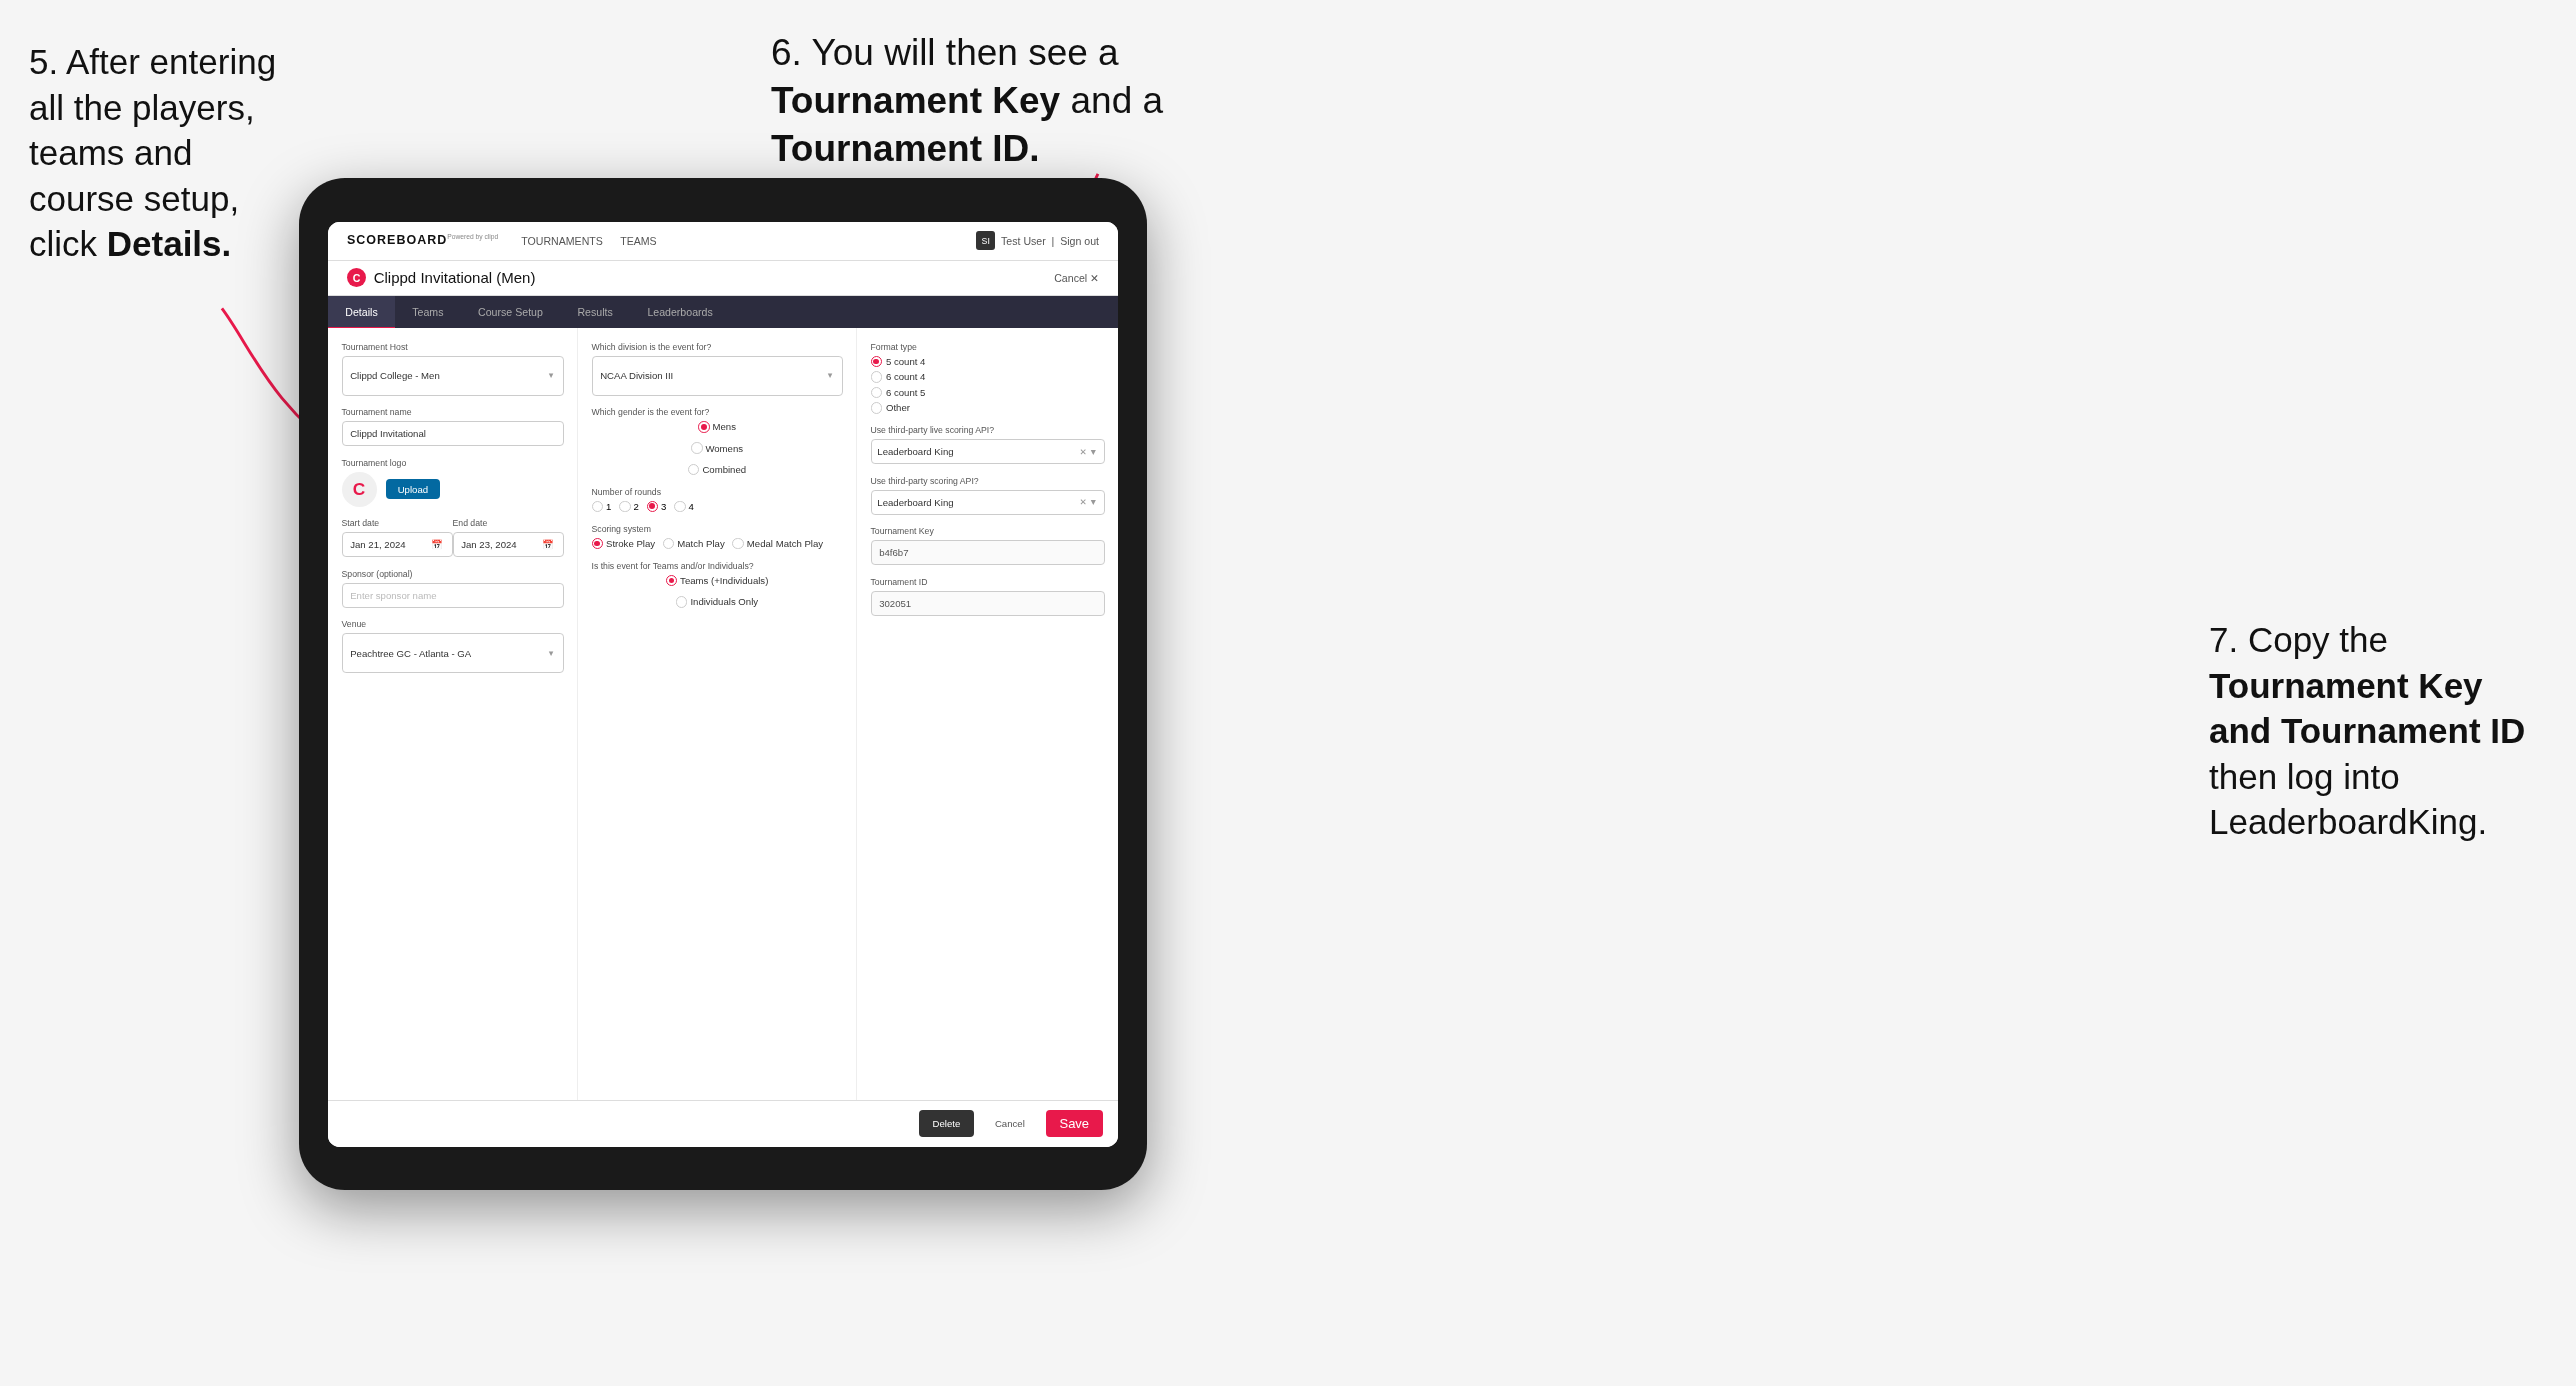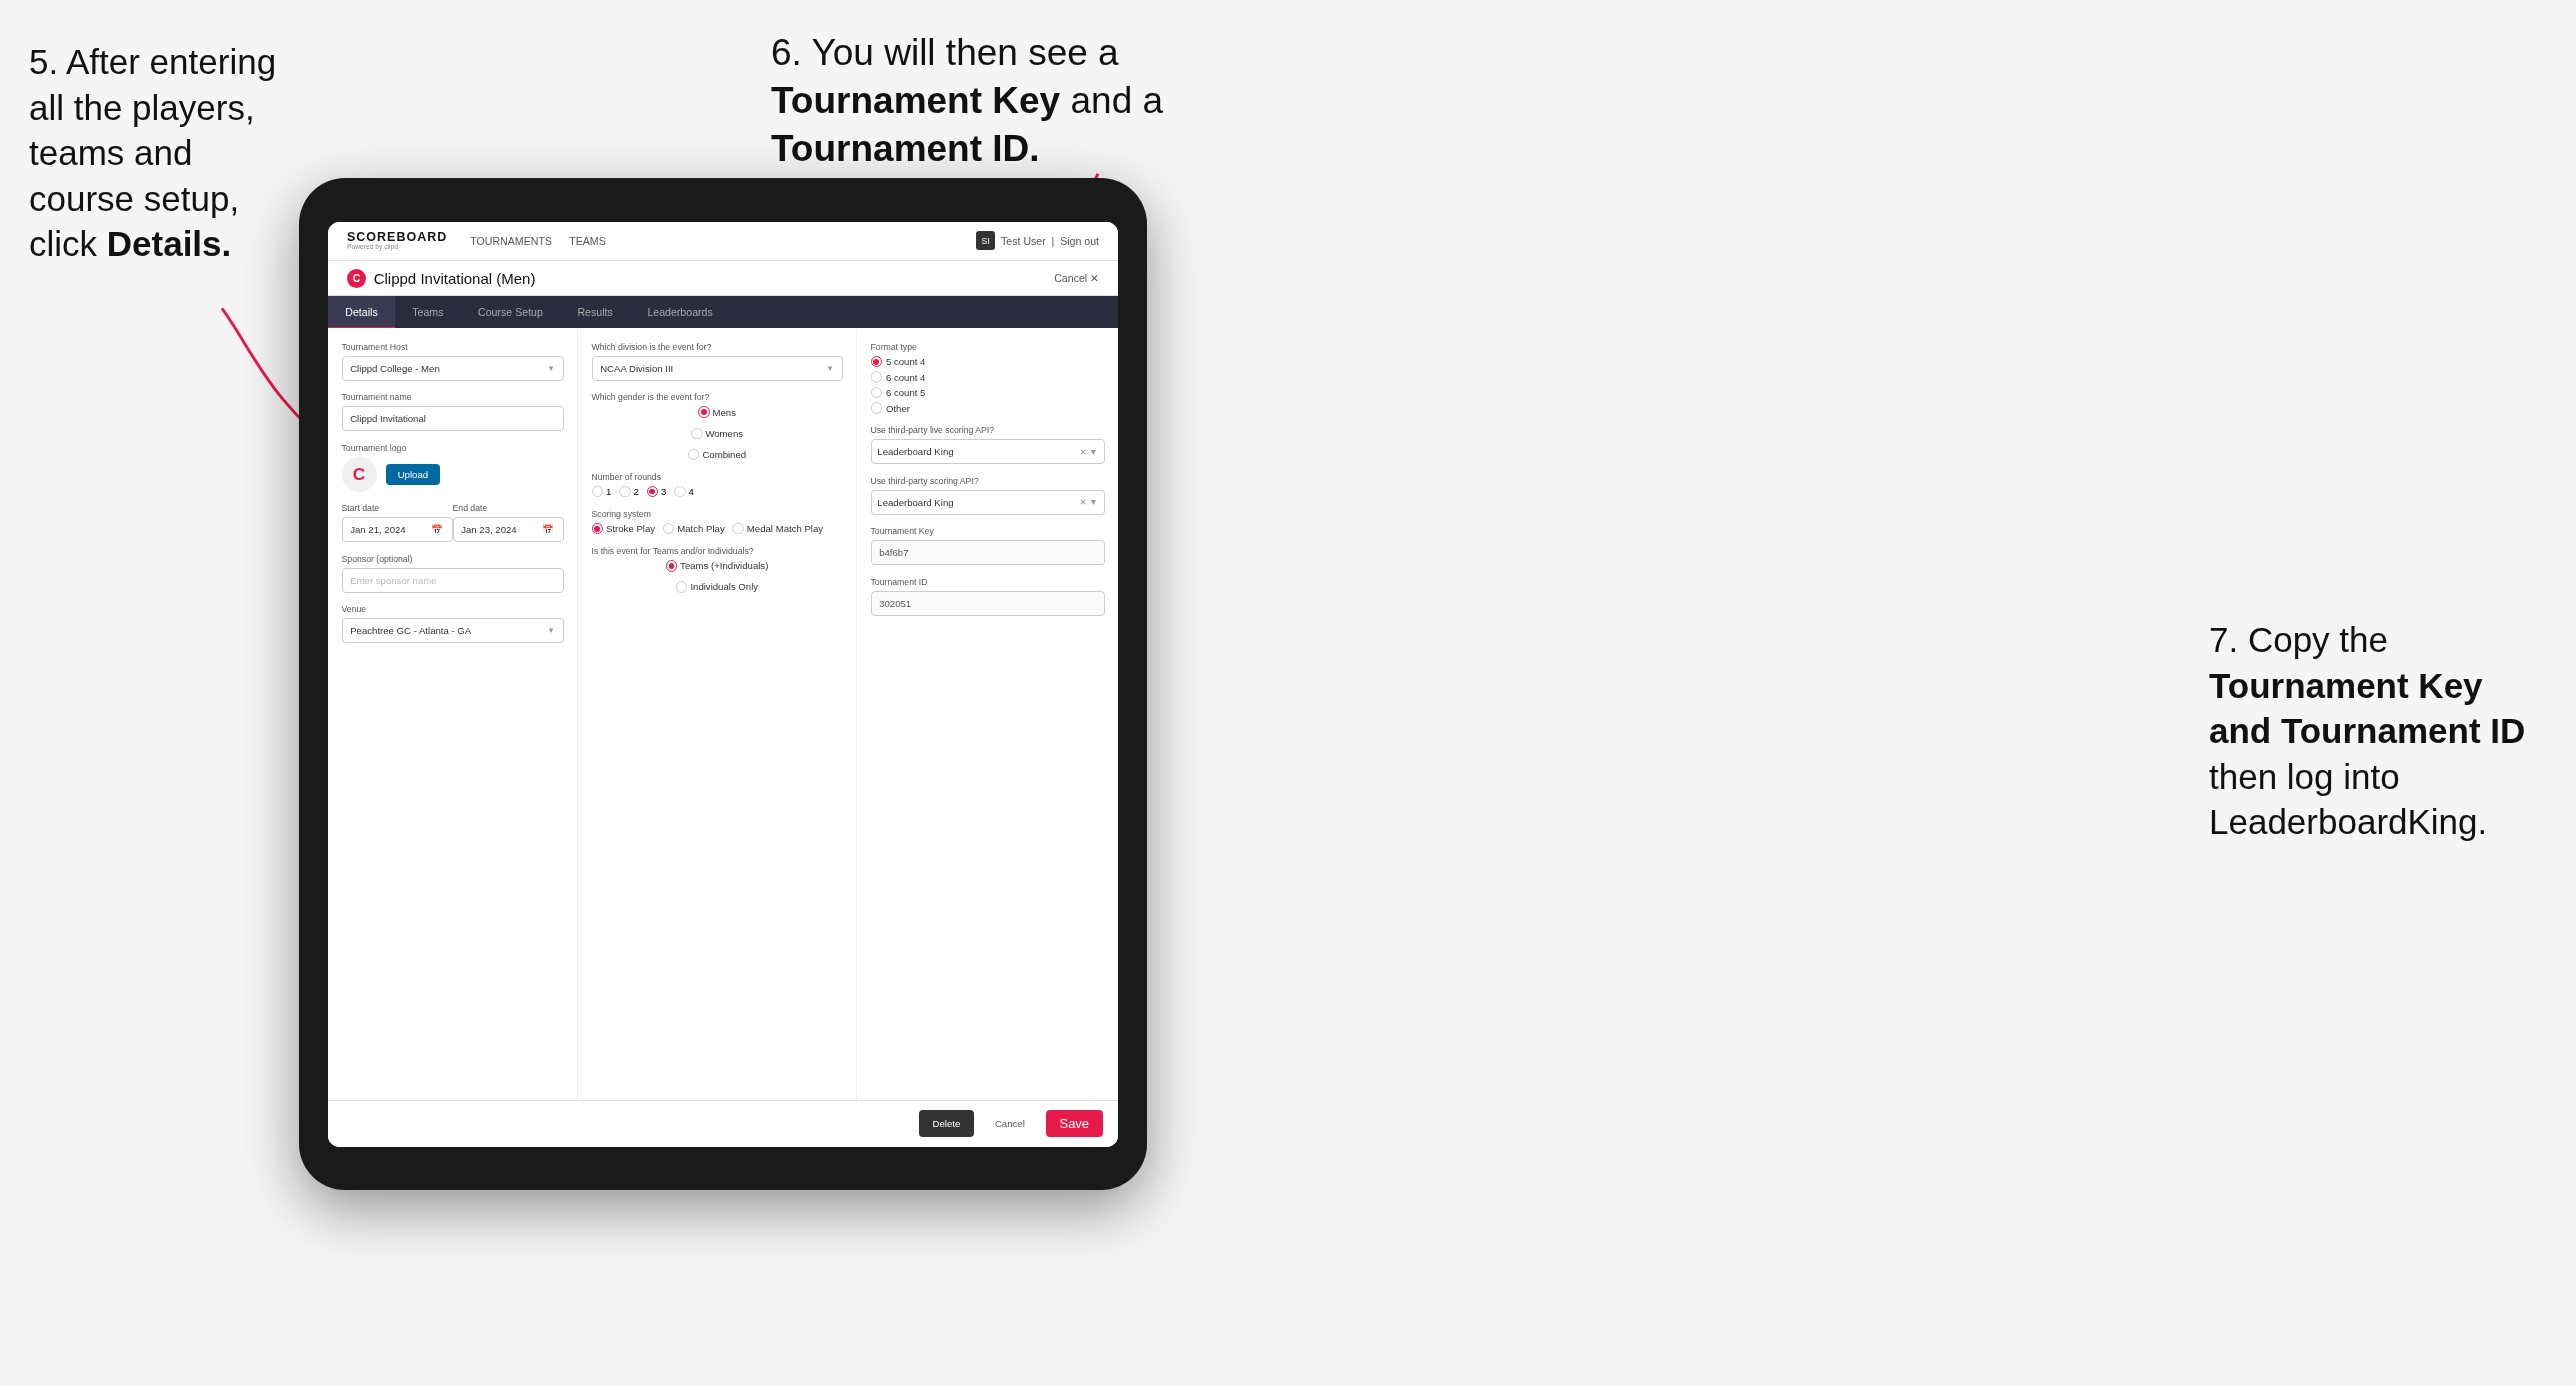--- a/index.html
+++ b/index.html
@@ -68,21 +68,21 @@
       background: #fff;
       border-bottom: 1px solid #ddd;
       padding: 9.6px 19px;
       display: flex;
       align-items: center;
       gap: 23px;
       flex-shrink: 0;
     }
     .logo-area {
       display: flex;
-      flex-direction: column;
+      flex-direction: row;
       line-height: 1;
     }
     .logo-text {
       font-size: 12.5px;
       font-weight: 700;
       letter-spacing: 1px;
       color: #111;
     }
     .logo-sub {
       font-size: 6.7px;
@@ -202,21 +202,21 @@
       font-size: 8.7px;
       color: #555;
       margin-bottom: 3.9px;
       display: block;
     }
     .field-group {
       margin-bottom: 11.6px;
     }
     .input-field {
       width: 100%;
-      height: 25px;
+      height: 40px;
       border: 1px solid #ccc;
       border-radius: 3.9px;
       padding: 0 7.7px;
       font-size: 9.6px;
       color: #333;
       background: #fff;
       display: flex;
       align-items: center;
       justify-content: space-between;
     }

